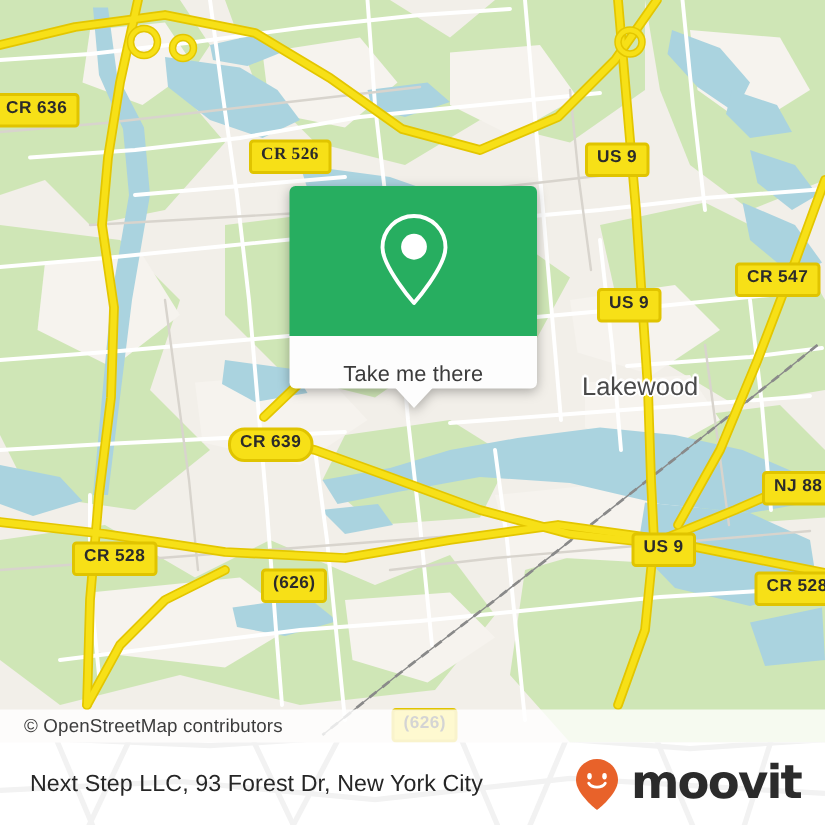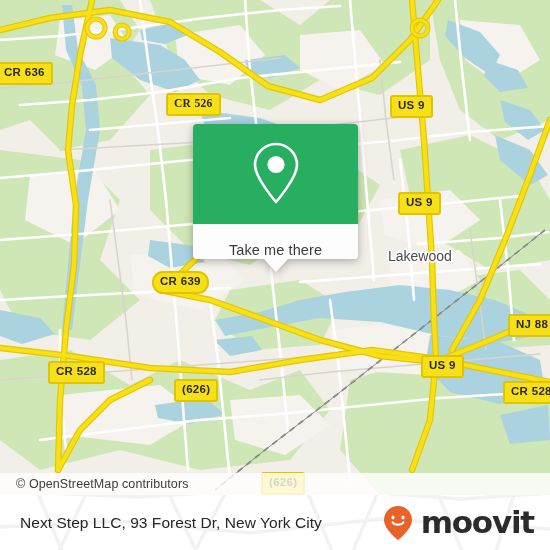--- a/index.html
+++ b/index.html
@@ -60,21 +60,21 @@
     letter-spacing: 0.3px;
   }
   .shield.filled {
     background: #f7e017;
     border-color: #e0c400;
   }
 
   
   .place-label {
     position: absolute;
-    font-size: 14px;
+    font-size: 17px;
     color: #4a4a4a;
     white-space: nowrap;
     text-shadow:
       1.6px 0 0 #fff, -1.6px 0 0 #fff, 0 1.6px 0 #fff, 0 -1.6px 0 #fff,
       1.1px 1.1px 0 #fff, -1.1px 1.1px 0 #fff, 1.1px -1.1px 0 #fff, -1.1px -1.1px 0 #fff;
   }
 
   
   .popup {
     position: absolute;
@@ -292,21 +292,22 @@
         <circle cx="420" cy="28" r="8"></circle>
       </g>
     </svg>
 
     <div class="place-label" style="left:388px; top:248px;">Lakewood</div>
 
     <div class="shield filled" style="left:-4px;  top:62px;">CR 636</div>
     <div class="shield filled" style="left:166px; top:93px;font-family:Liberation Serif, serif;">CR 526</div>
     <div class="shield filled" style="left:390px; top:95px;">US 9</div>
     <div class="shield filled" style="left:398px; top:192px;">US 9</div>
-    <div class="shield filled" style="left:152px; top:271px;border-radius:11px;">CR 639</div>
+    <div class="shield filled" style="left:490px; top:175px;">CR 547</div>
+    <div class="shield filled" style="left:152px; top:285px;border-radius:11px;">CR 639</div>
     <div class="shield filled" style="left:508px; top:314px;">NJ 88</div>
     <div class="shield filled" style="left:421px; top:355px;">US 9</div>
     <div class="shield filled" style="left:48px; top:361px;">CR 528</div>
     <div class="shield filled" style="left:503px; top:381px;">CR 528</div>
     <div class="shield filled" style="left:174px; top:379px;">(626)</div>
     <div class="shield filled" style="left:261px; top:472px;">(626)</div>
 
     <div class="popup">
       <div class="popup-top">
         <svg width="60" height="72" viewBox="0 0 60 72">

